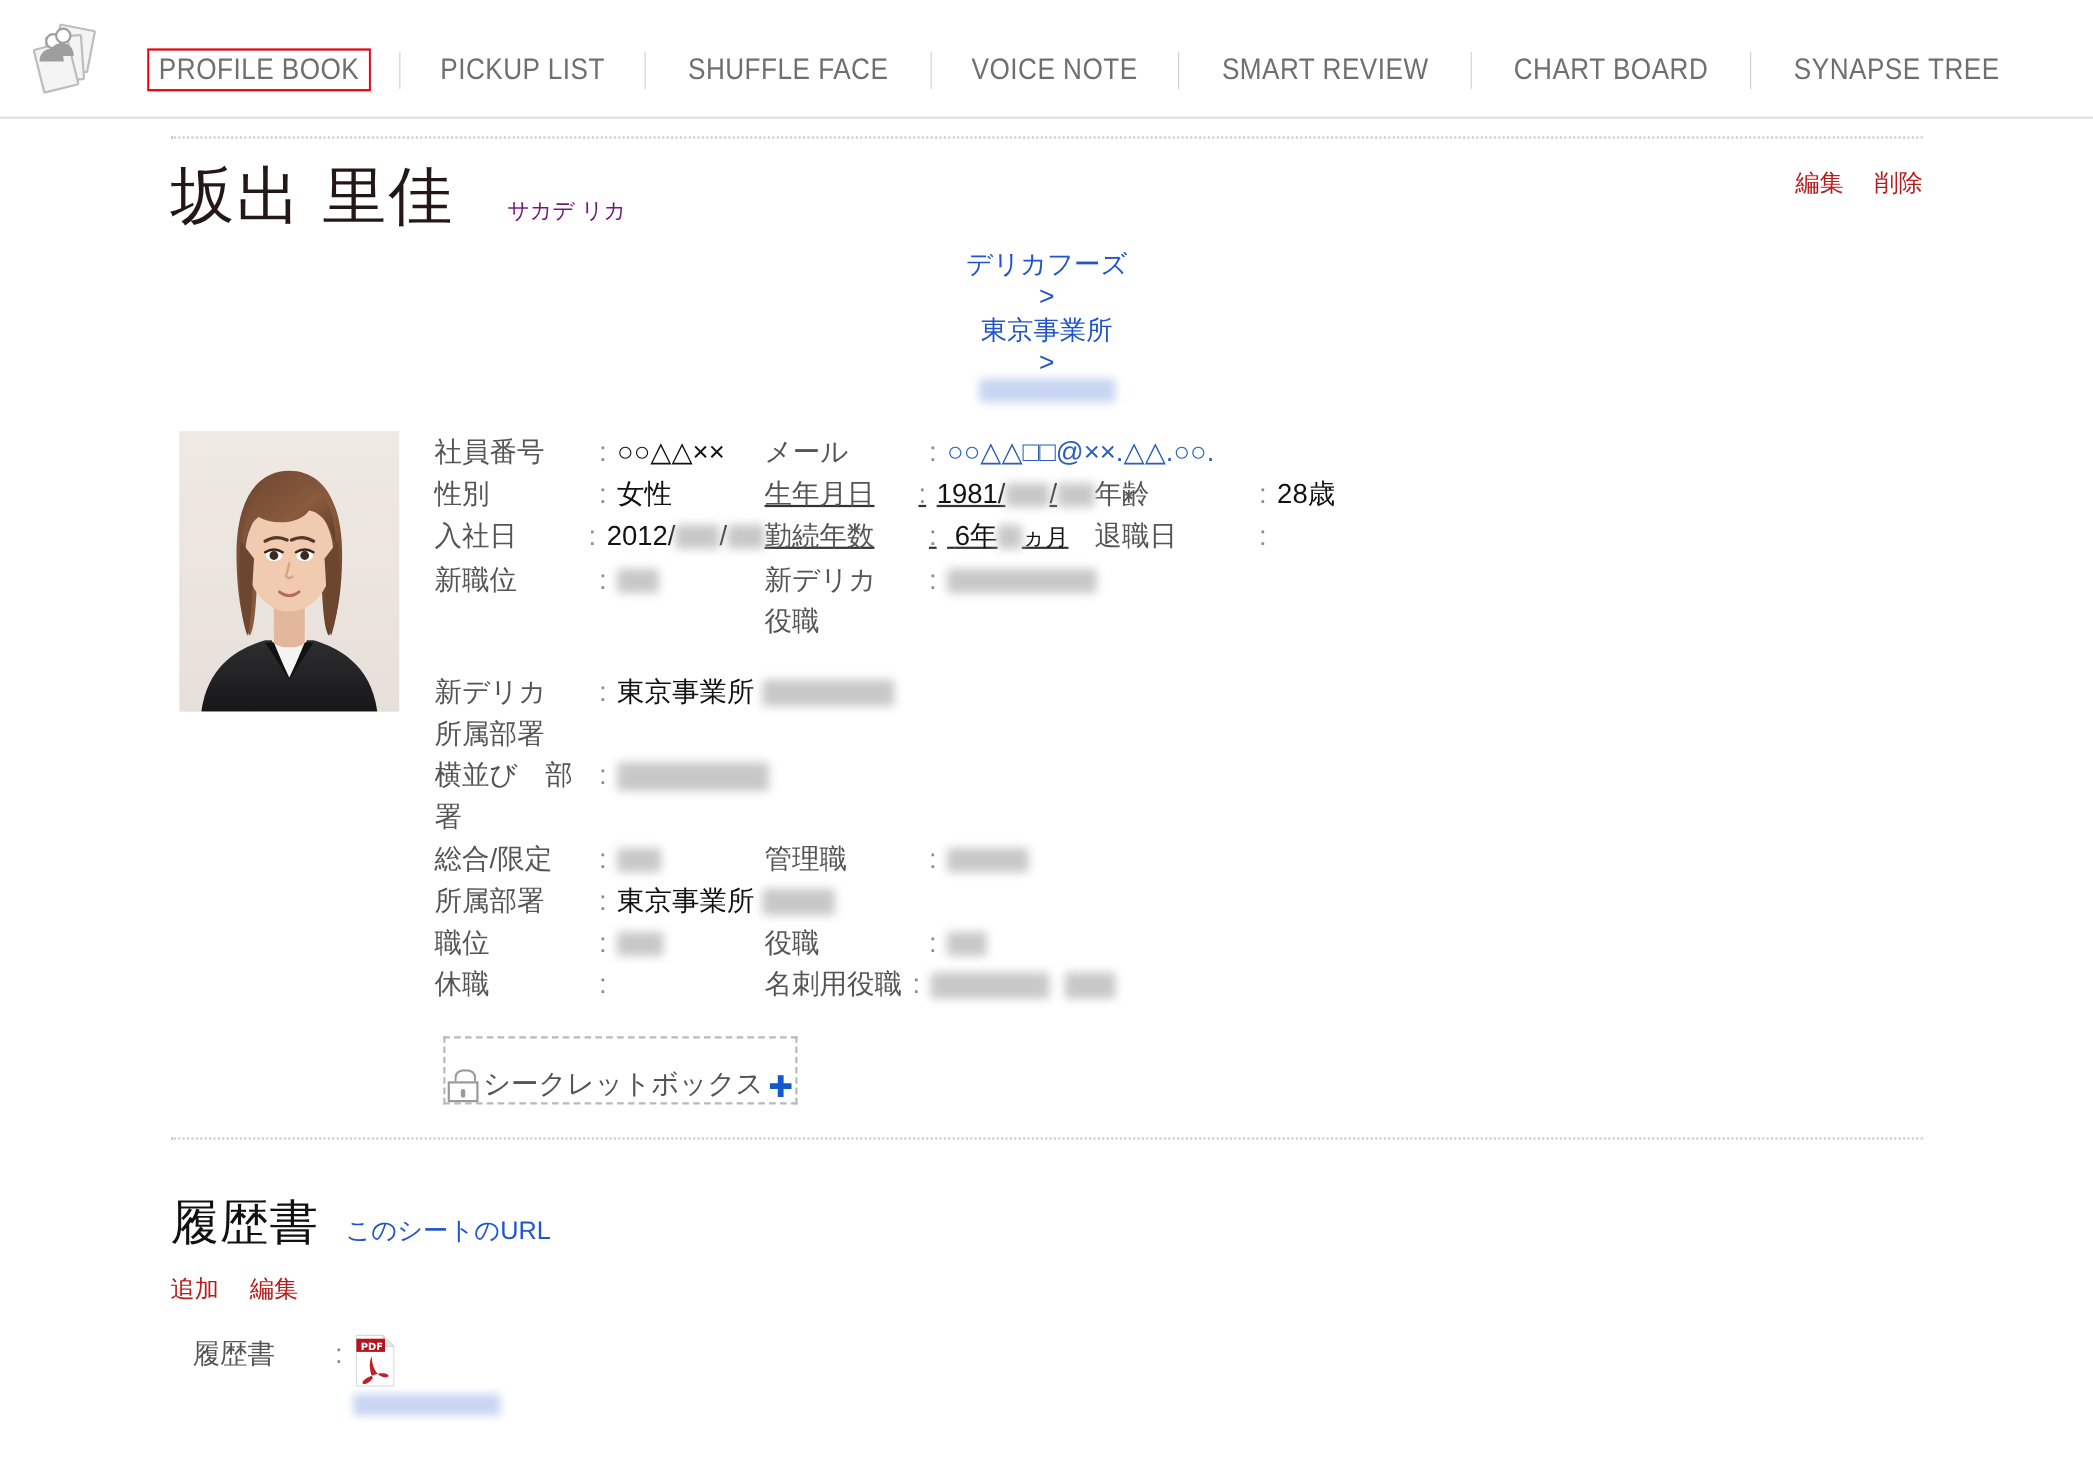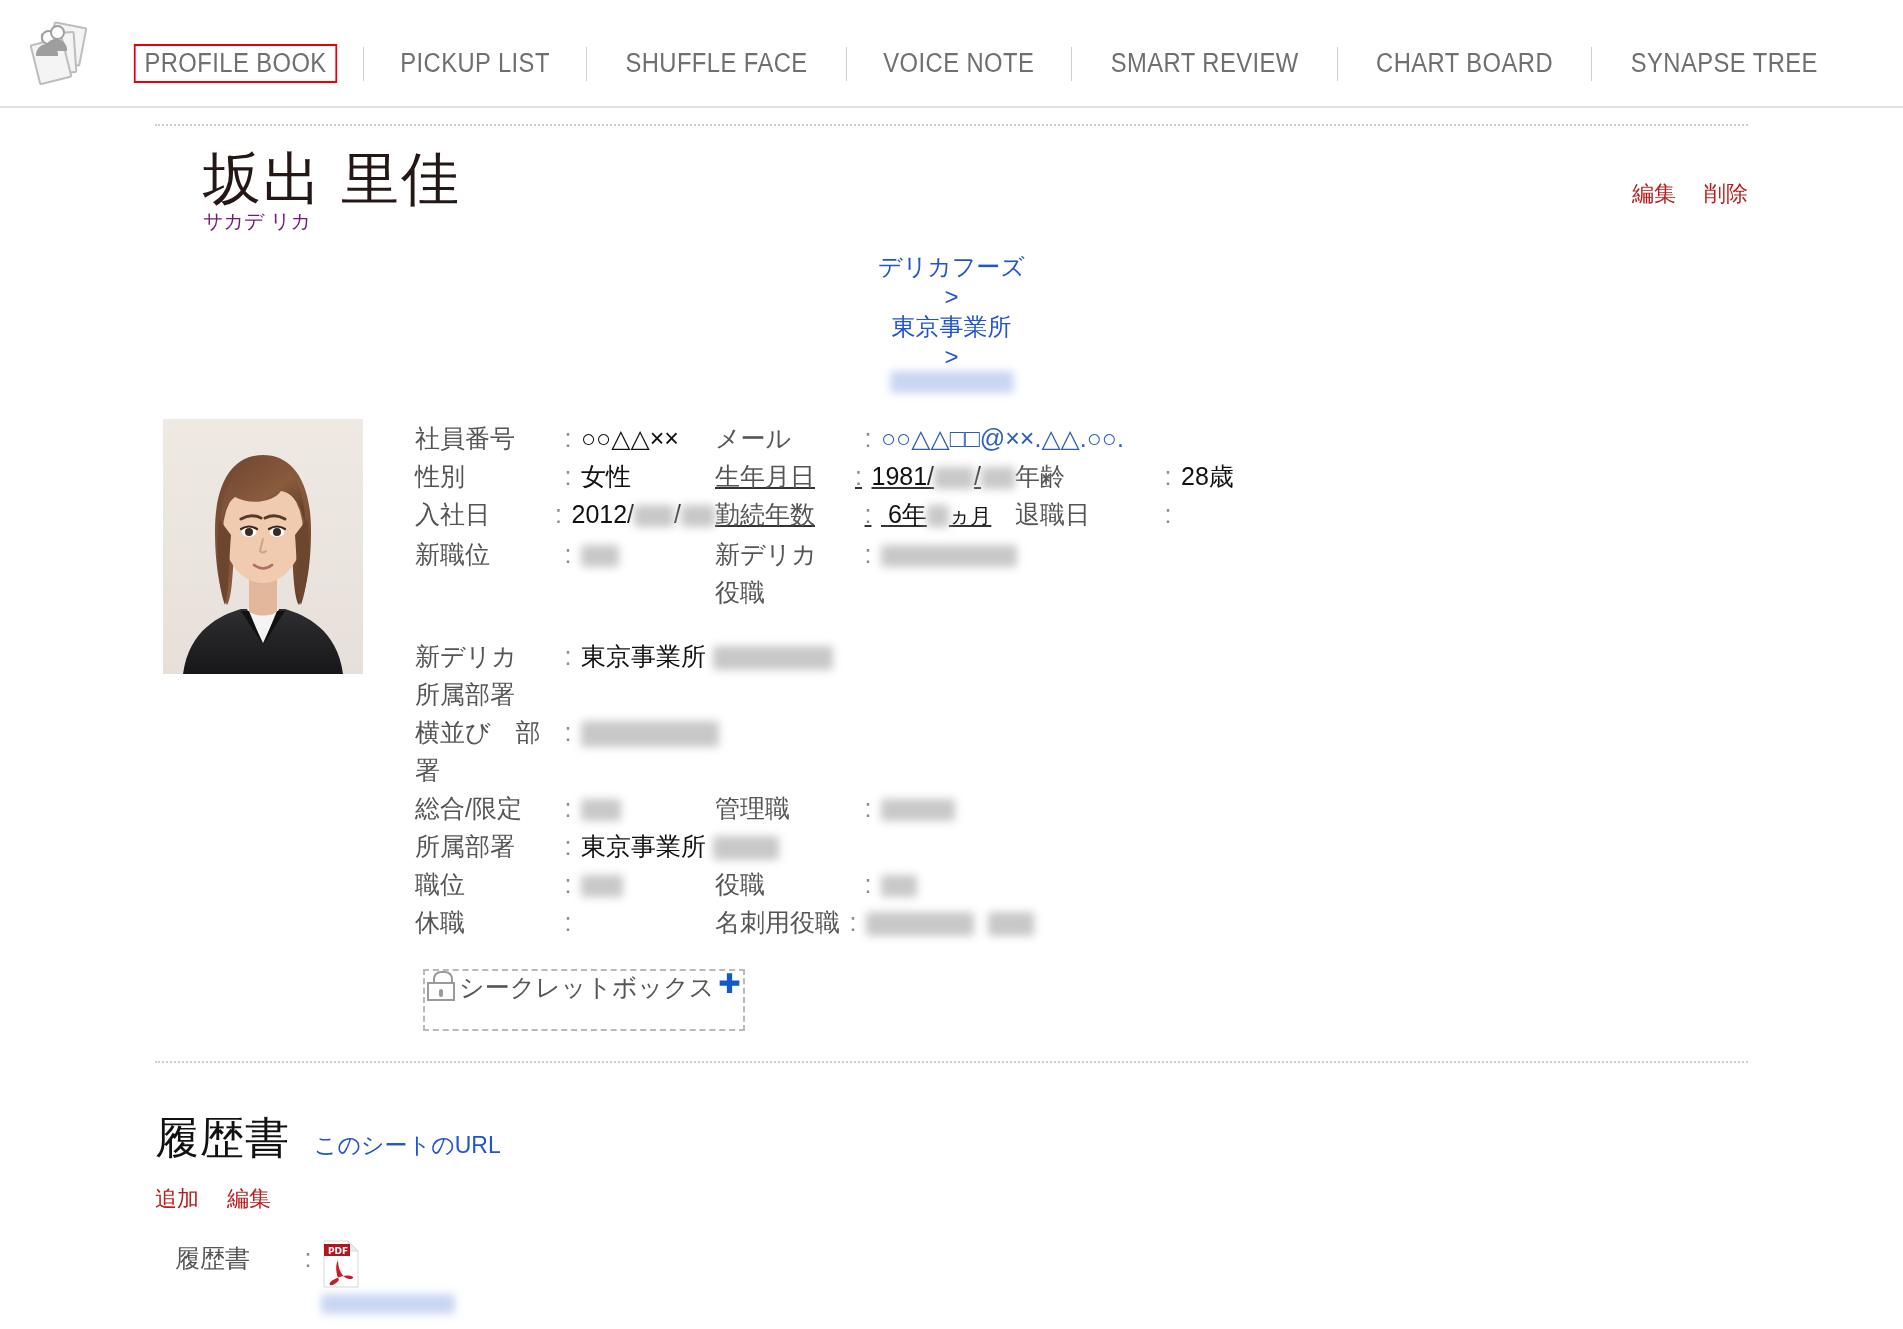--- a/index.html
+++ b/index.html
@@ -101,21 +101,20 @@
 
   .header-row {
     display: flex;
     align-items: flex-end;
     justify-content: space-between;
     padding-top: 24px;
   }
   .name-block {
     display: flex;
     align-items: baseline;
-    flex-direction: column;
   }
   .name-kanji {
     font-size: 58px;
     color: #231815;
     letter-spacing: 2px;
     line-height: 1;
     white-space: nowrap;
   }
   .name-kana {
     font-size: 20px;
@@ -169,21 +168,21 @@
     height: 255px;
     flex: 0 0 auto;
     margin-left: 8px;
     overflow: hidden;
     background: #efeae7;
     position: relative;
   }
   .photo svg { display: block; }
 
   .fields {
-    margin-left: 52px;
+    margin-left: 32px;
     flex: 1 1 auto;
   }
   .frow {
     display: flex;
     align-items: flex-start;
     min-height: 38px;
   }
   .fcell {
     display: flex;
     align-items: flex-start;
@@ -215,21 +214,21 @@
   .grp-2 { width: 300px; text-decoration: underline; }
 
   
   .secretbox {
     margin-top: 28px;
     margin-left: 8px;
     width: 322px;
     height: 62px;
     border: 2px dashed #b9b9b9;
     display: flex;
-    align-items: flex-start;
+    align-items: flex-end;
     justify-content: center;
     gap: 4px;
     box-sizing: border-box;
   }
   .lock-ico {
     width: 28px; height: 30px;
     position: relative;
     flex: 0 0 auto;
   }
   .lock-ico .shackle {

